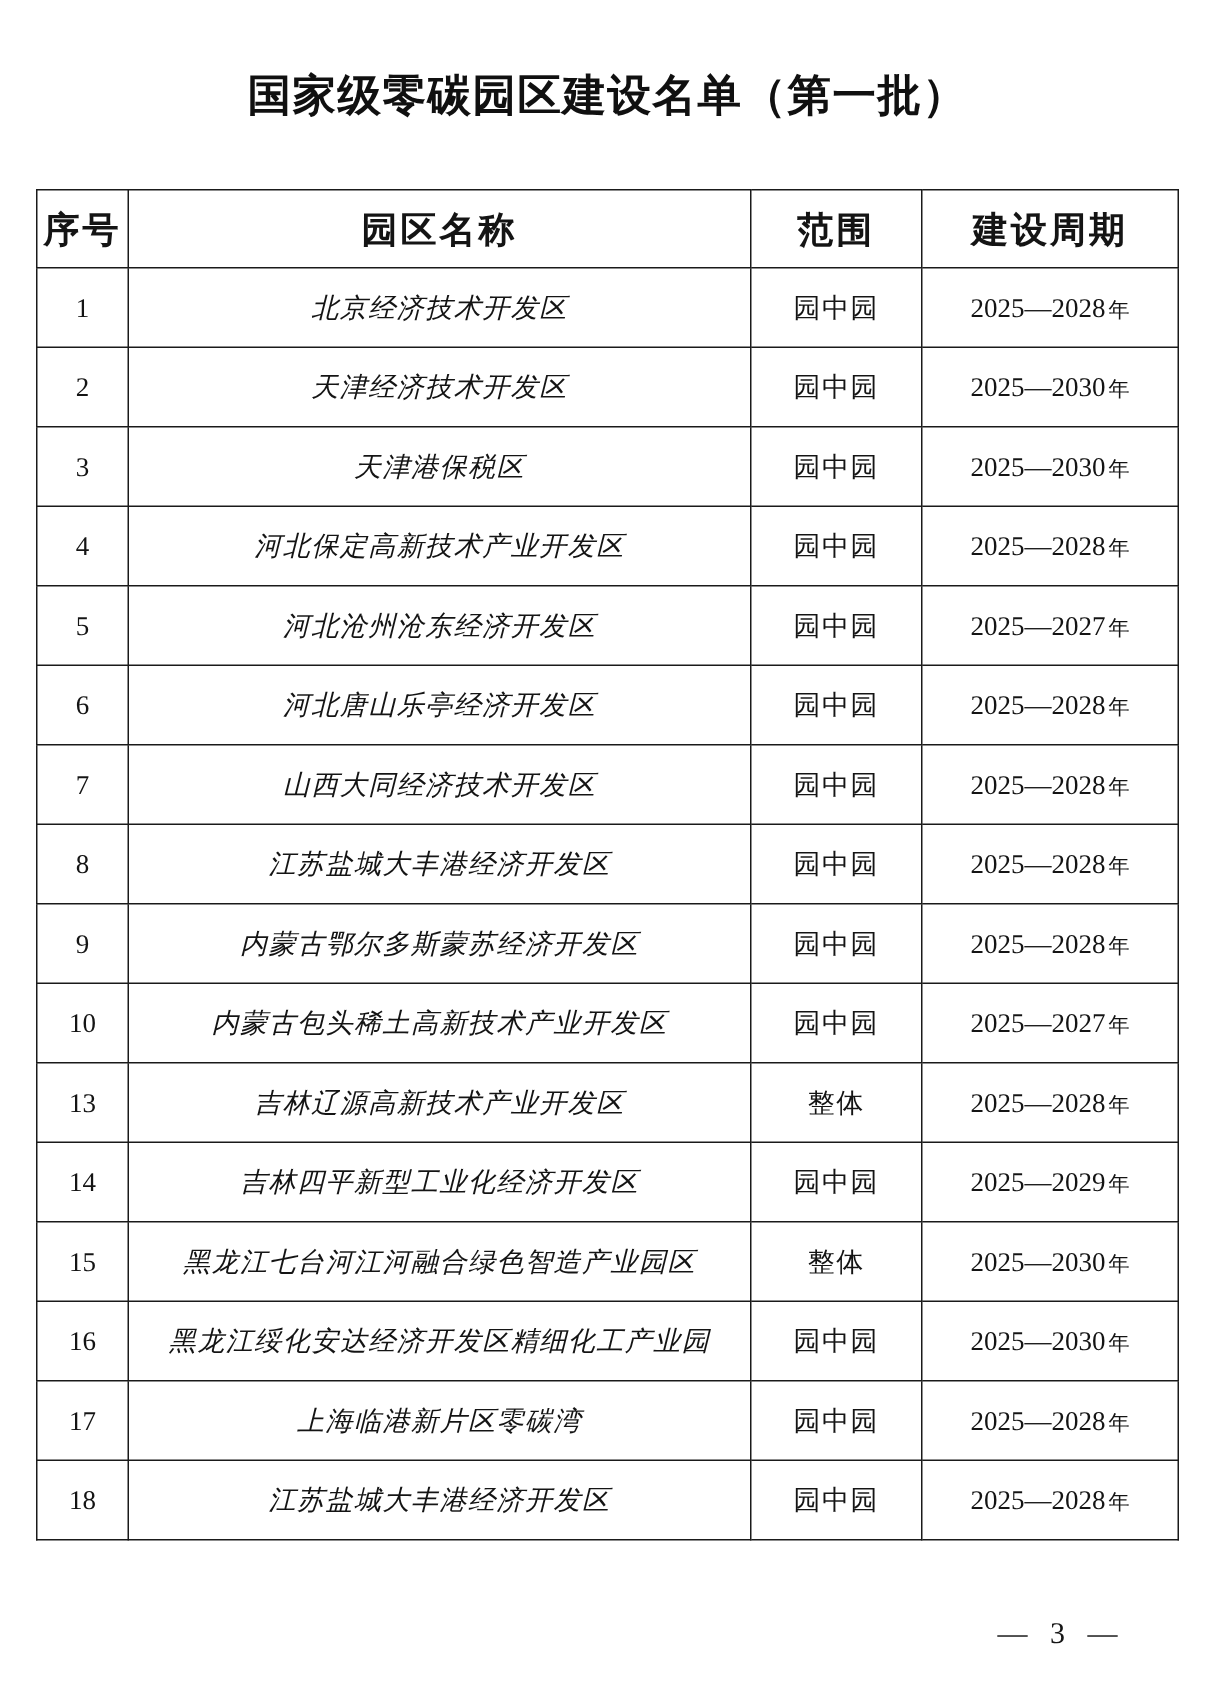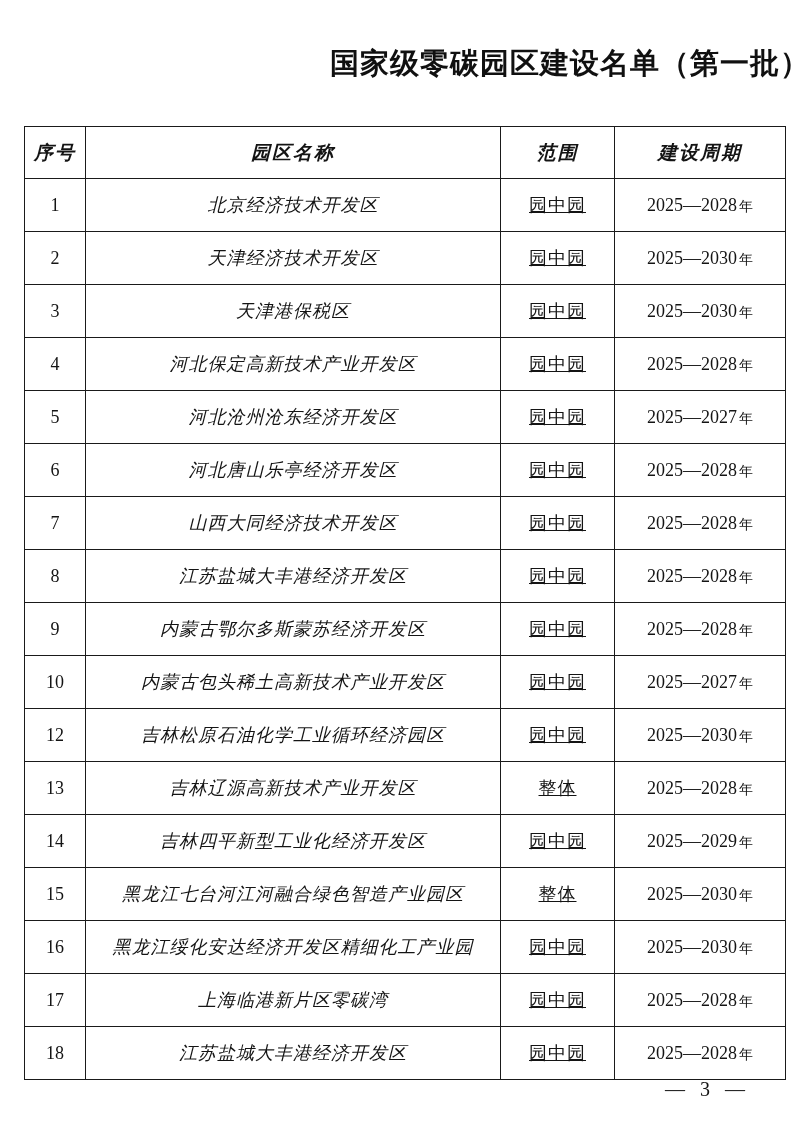--- a/index.html
+++ b/index.html
@@ -16,21 +16,21 @@
     overflow: hidden;
   }
   .page {
     width: 810px;
     height: 1123px;
     box-sizing: border-box;
     padding: 0;
     position: relative;
   }
   .doc-title {
-    text-align: right;
+    text-align: center;
     font-size: 29px;
     font-weight: bold;
     letter-spacing: 1px;
     margin: 0;
     padding-top: 44px;
     padding-bottom: 0;
     font-family: "Liberation Serif", "DejaVu Serif", serif;
     color: #101010;
   }
   .table-wrap {
@@ -43,32 +43,31 @@
     table-layout: fixed;
   }
   table.list th, table.list td {
     border: 1px solid #1a1a1a;
     text-align: center;
     vertical-align: middle;
     font-family: "Liberation Serif", "DejaVu Serif", serif;
   }
   table.list th {
     height: 49px;
-    font-size: 19px;
+    font-size: 24px;
     font-weight: bold;
     letter-spacing: 2px;
-    font-style: italic;
   }
   table.list td {
     height: 50px;
     font-size: 18px;
   }
   td.col-idx { width: 58px; font-size: 17px; }
   td.col-name { letter-spacing: 1px; font-size: 18.5px; font-style: italic; }
-  td.col-scope { width: 111px; letter-spacing: 1px; font-size: 18px; text-decoration: underline; }
+  td.col-scope { width: 111px; letter-spacing: 1px; font-size: 18px; }
   td.col-period { width: 168px; font-size: 17.5px; letter-spacing: 0px; }
   th.col-idx { width: 58px; }
   th.col-scope { width: 111px; }
   th.col-period { width: 168px; margin-left: 12px; }
   .period-year { font-size: 14px; margin-left: 2px; }
   .page-number {
     position: absolute;
     bottom: 22px;
     right: 60px;
     font-size: 20px;
@@ -149,26 +148,20 @@
             <td class="col-scope">园中园</td>
             <td class="col-period"><span>2025—2028</span><span class="period-year">年</span></td>
           </tr>
           <tr>
             <td class="col-idx">10</td>
             <td class="col-name">内蒙古包头稀土高新技术产业开发区</td>
             <td class="col-scope">园中园</td>
             <td class="col-period"><span>2025—2027</span><span class="period-year">年</span></td>
           </tr>
           <tr>
-            <td class="col-idx">12</td>
-            <td class="col-name">吉林松原石油化学工业循环经济园区</td>
-            <td class="col-scope">园中园</td>
-            <td class="col-period"><span>2025—2030</span><span class="period-year">年</span></td>
-          </tr>
-          <tr>
             <td class="col-idx">13</td>
             <td class="col-name">吉林辽源高新技术产业开发区</td>
             <td class="col-scope">整体</td>
             <td class="col-period"><span>2025—2028</span><span class="period-year">年</span></td>
           </tr>
           <tr>
             <td class="col-idx">14</td>
             <td class="col-name">吉林四平新型工业化经济开发区</td>
             <td class="col-scope">园中园</td>
             <td class="col-period"><span>2025—2029</span><span class="period-year">年</span></td>

